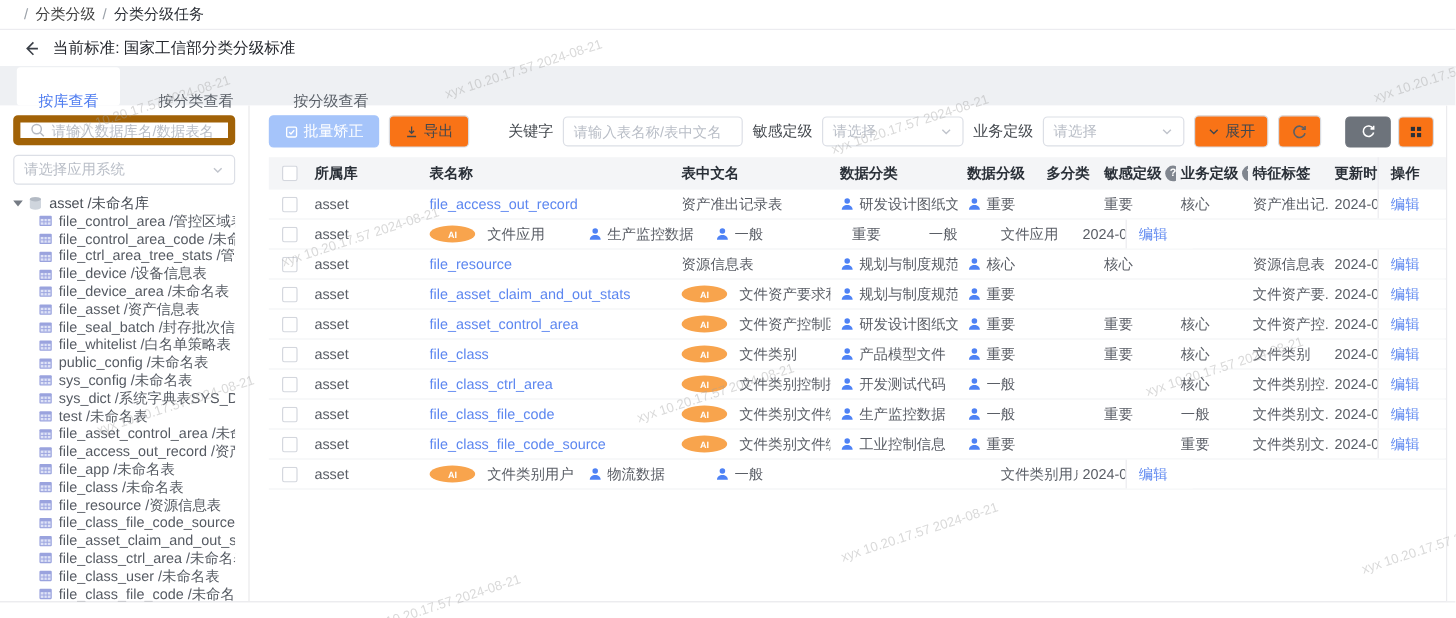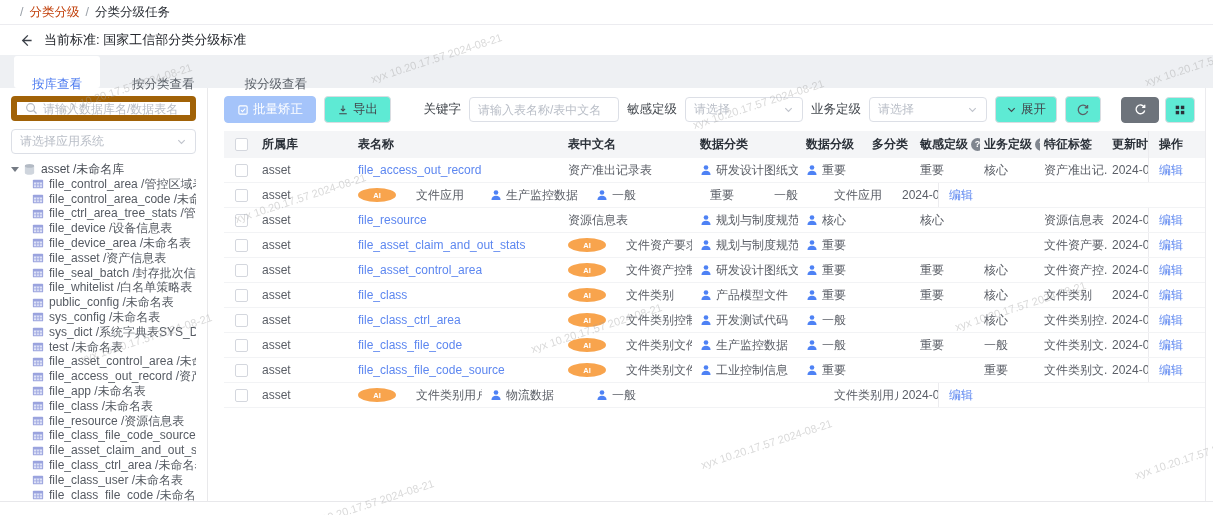--- a/index.html
+++ b/index.html
@@ -4,21 +4,21 @@
 <style>
   * { margin:0; padding:0; box-sizing:border-box; }
   html,body { width:1213px; height:515px; overflow:hidden; background:#fff;
     font-family:"Liberation Sans","DejaVu Sans",sans-serif; font-size:12px; color:#3a3f47; }
   .page { position:relative; width:1213px; height:515px; }
 
   
   .breadcrumb-bar { height:25px; display:flex; align-items:center; padding-left:14px;
     border-bottom:1px solid #ececf0; background:#fff; font-size:12.5px; }
   .breadcrumb-bar .sep { color:#9aa0a8; margin:0 6px; }
-  .breadcrumb-bar .crumb { color:#c2410c; }
+  .breadcrumb-bar .crumb { color:#404040; }
   .breadcrumb-bar .crumb.last { color:#2b2f36; }
 
   .std-bar { height:30px; display:flex; align-items:center; padding-left:14px; background:#fff; }
   .back-btn { width:22px; height:22px; display:flex; align-items:center; justify-content:center;
     cursor:pointer; color:#3a3f47; }
   .std-title { font-size:13px; color:#23262c; margin-left:8px; }
 
   .tabs-bar { height:33px; background:#eef0f3; display:flex; align-items:center; padding-left:14px; }
   .tab { padding:16px 18px; height:25px; line-height:25px; font-size:12.5px; color:#5a6068;
     cursor:pointer; border-radius:3px; margin-right:14px; }
@@ -45,21 +45,21 @@
   .tree-item .lbl, .tree-root .lbl { overflow:hidden; white-space:nowrap; }
   .icon-tbl { flex:0 0 auto; margin-right:5px; }
 
   
   .main { flex:1; padding:8px 0 0 16px; overflow:hidden; }
   .right-strip { width:8px; border-left:1px solid #ebebee; background:#fff; }
 
   .toolbar { display:flex; align-items:flex-end; height:27px; padding-right:10px; }
   .btn { height:27px; display:inline-flex; align-items:center; gap:4px; padding:0 12px;
     border-radius:4px; font-size:12.5px; cursor:pointer; border:1px solid #d9dce1;
-    background:#5eead4; color:#42474d; white-space:nowrap; }
+    background:#f97316; color:#42474d; white-space:nowrap; }
   .btn-primary-light { background:#a5c4fa; border-color:#a5c4fa; color:#fff; }
   .btn-export { margin-left:8px; }
   .filters { margin-left:auto; display:flex; align-items:center; gap:8px; }
   .f-label { color:#42474d; font-size:12.5px; white-space:nowrap; }
   .f-input { width:150px; height:25px; border:1px solid #dcdfe6; border-radius:4px; padding:0 8px;
     font-size:12px; color:#3a3f47; outline:none; font-family:inherit; }
   .f-input::placeholder { color:#b9bec7; }
   .f-select { width:118px; height:25px; border:1px solid #dcdfe6; border-radius:4px; display:flex;
     align-items:center; justify-content:space-between; padding:0 8px; color:#b9bec7; cursor:pointer;
     background:#fff; }
@@ -91,21 +91,21 @@
   .thead .c-op { background:#f4f5f7; }
   .link { color:#5d87f0; text-decoration:none; cursor:pointer; overflow:hidden; white-space:nowrap; }
   .checkbox { width:13px; height:13px; border:1px solid #d4d7de; border-radius:2px; background:#fff;
     display:inline-block; cursor:pointer; }
   .info-icon { width:13px; height:13px; border-radius:50%; background:#80868f; color:#fff;
     font-size:9px; line-height:13px; text-align:center; margin-left:3px; flex:0 0 auto;
     font-weight:bold; }
   .info-icon::after { content:"?"; }
   .ai-badge { width:38px; height:14px; border-radius:50%; background:#f8a44d; color:#fff;
     font-size:7.5px; font-weight:bold; display:inline-flex; align-items:center; justify-content:center;
-    margin-right:20px; flex:0 0 auto; }
+    margin-right:10px; flex:0 0 auto; }
   .person-icon { display:inline-flex; margin-right:4px; flex:0 0 auto; }
 
   
   .wm-layer { position:absolute; inset:0; pointer-events:none; z-index:60; }
   .wm { position:absolute; color:rgba(160,160,160,.40); font-size:11px; white-space:nowrap;
     transform:rotate(-18deg); }
   svg { display:block; }
 </style>
 </head>
 <body>

